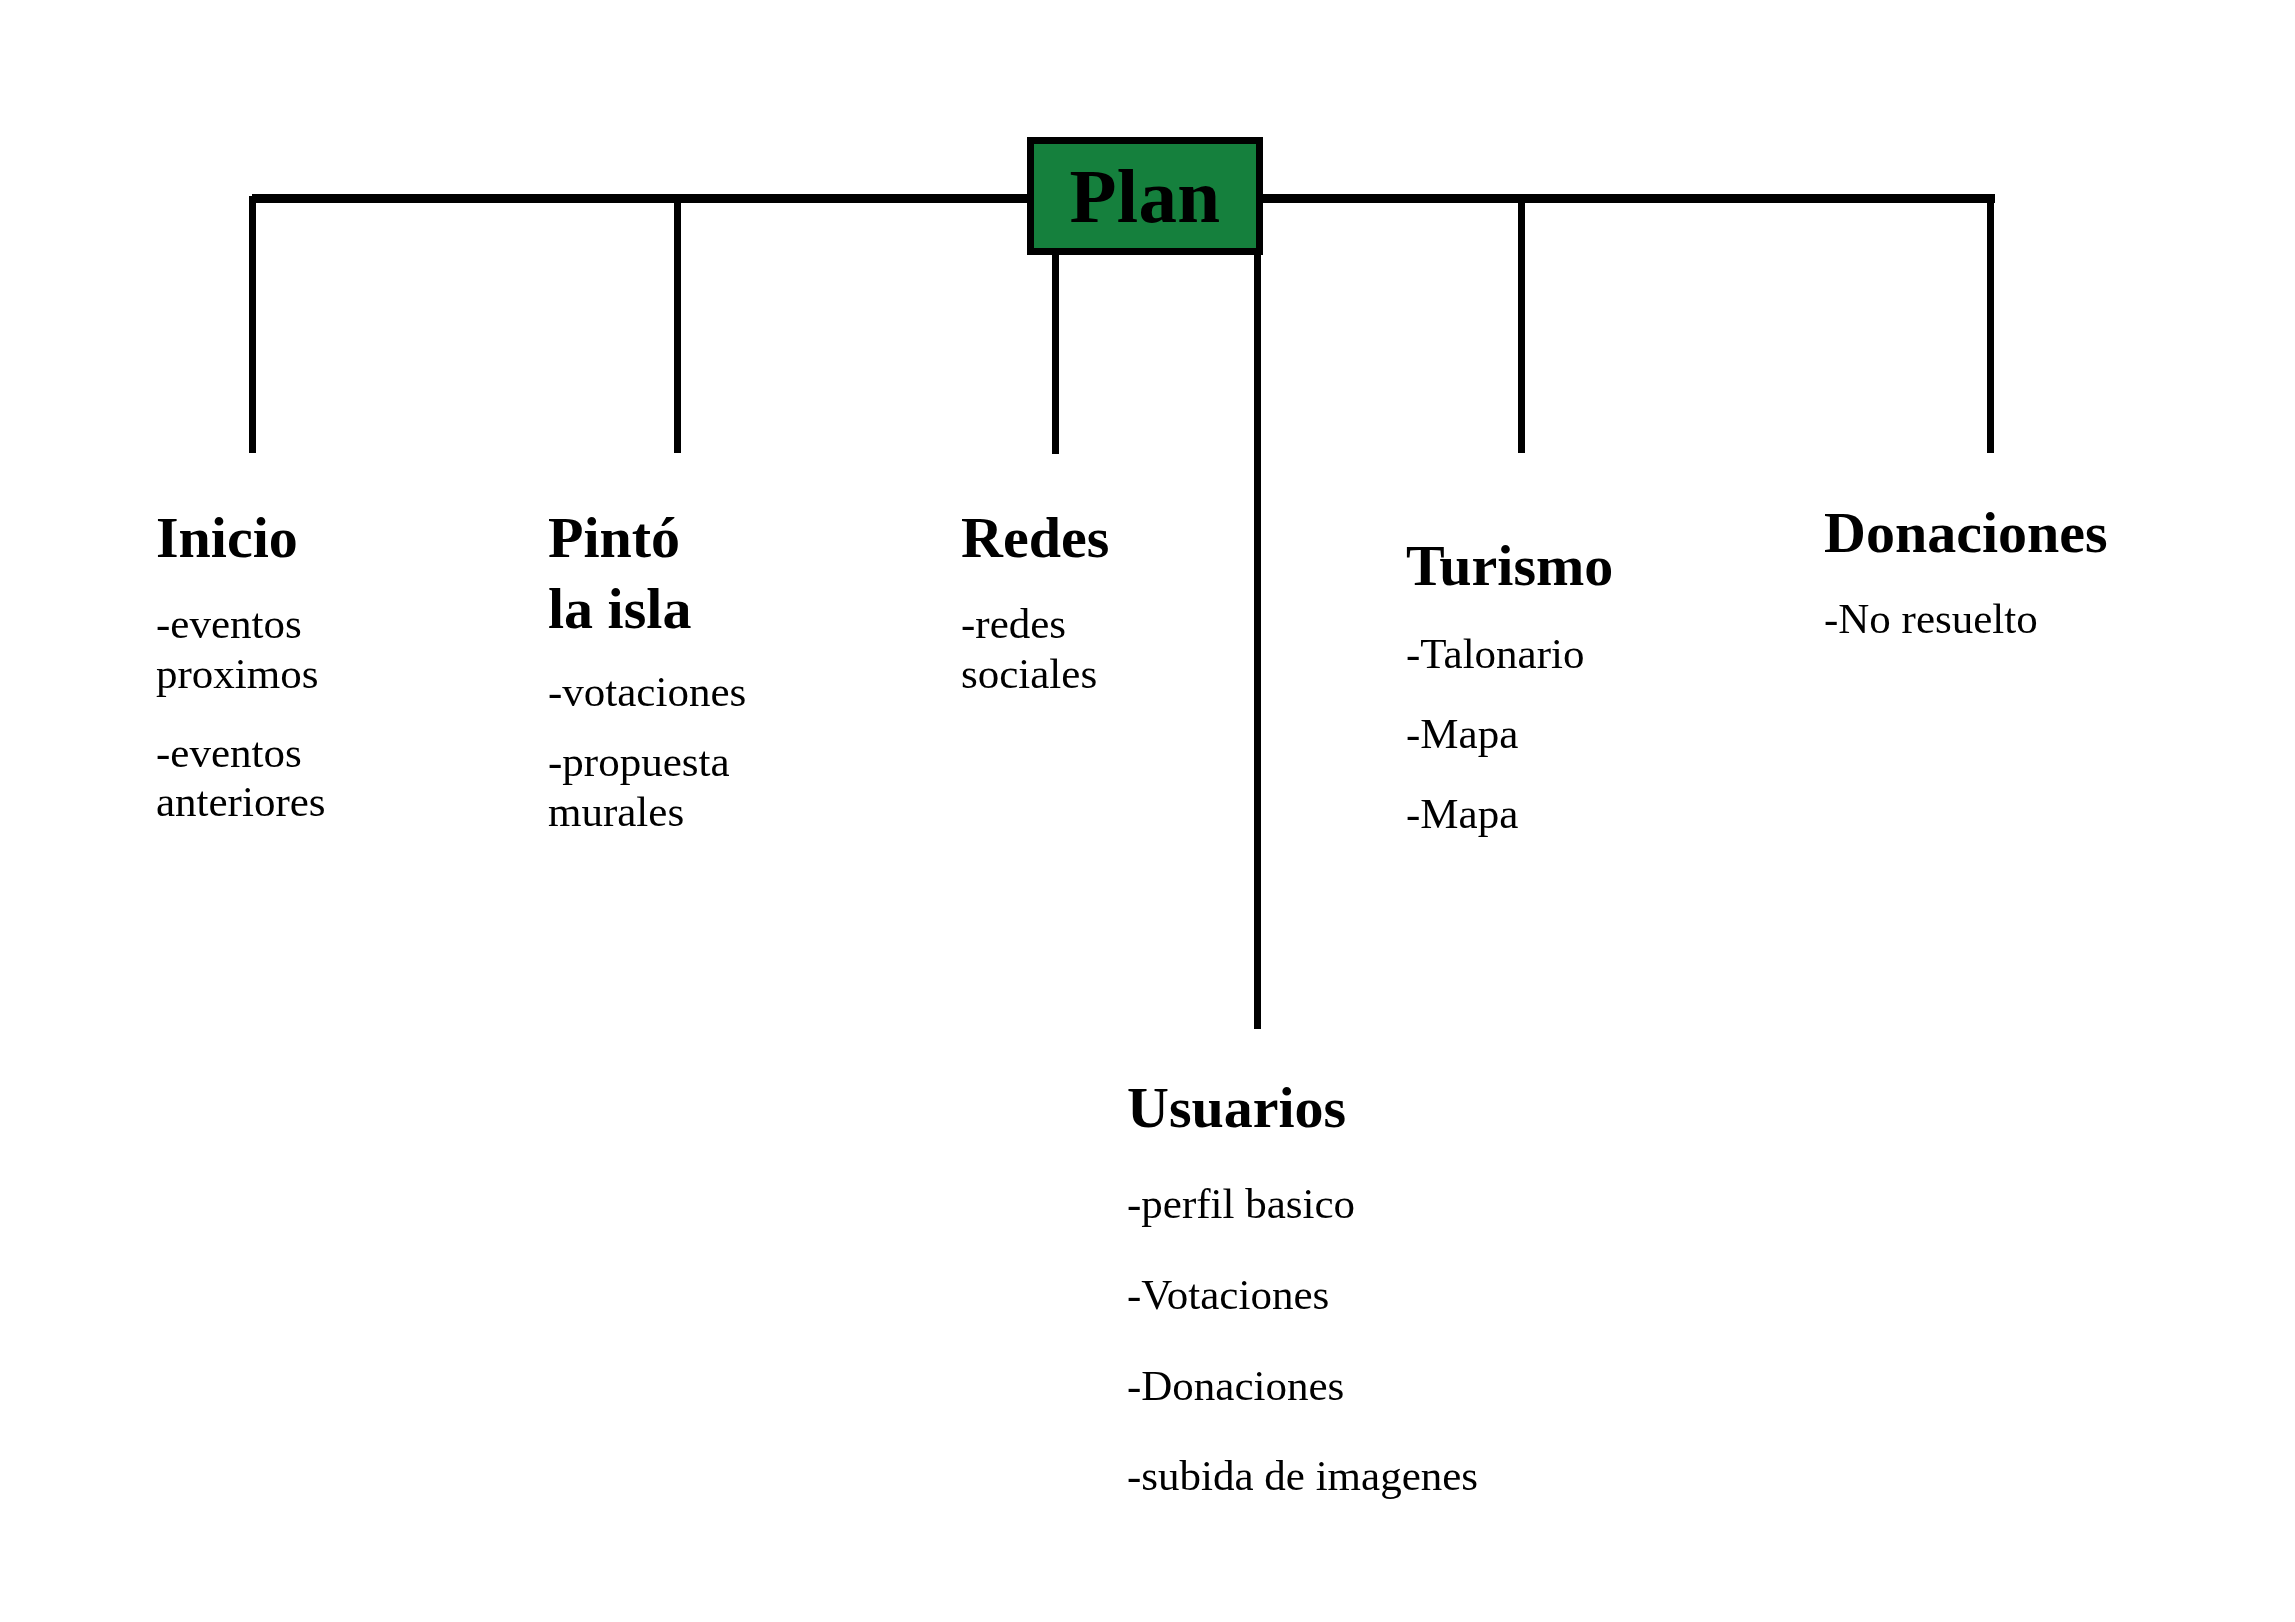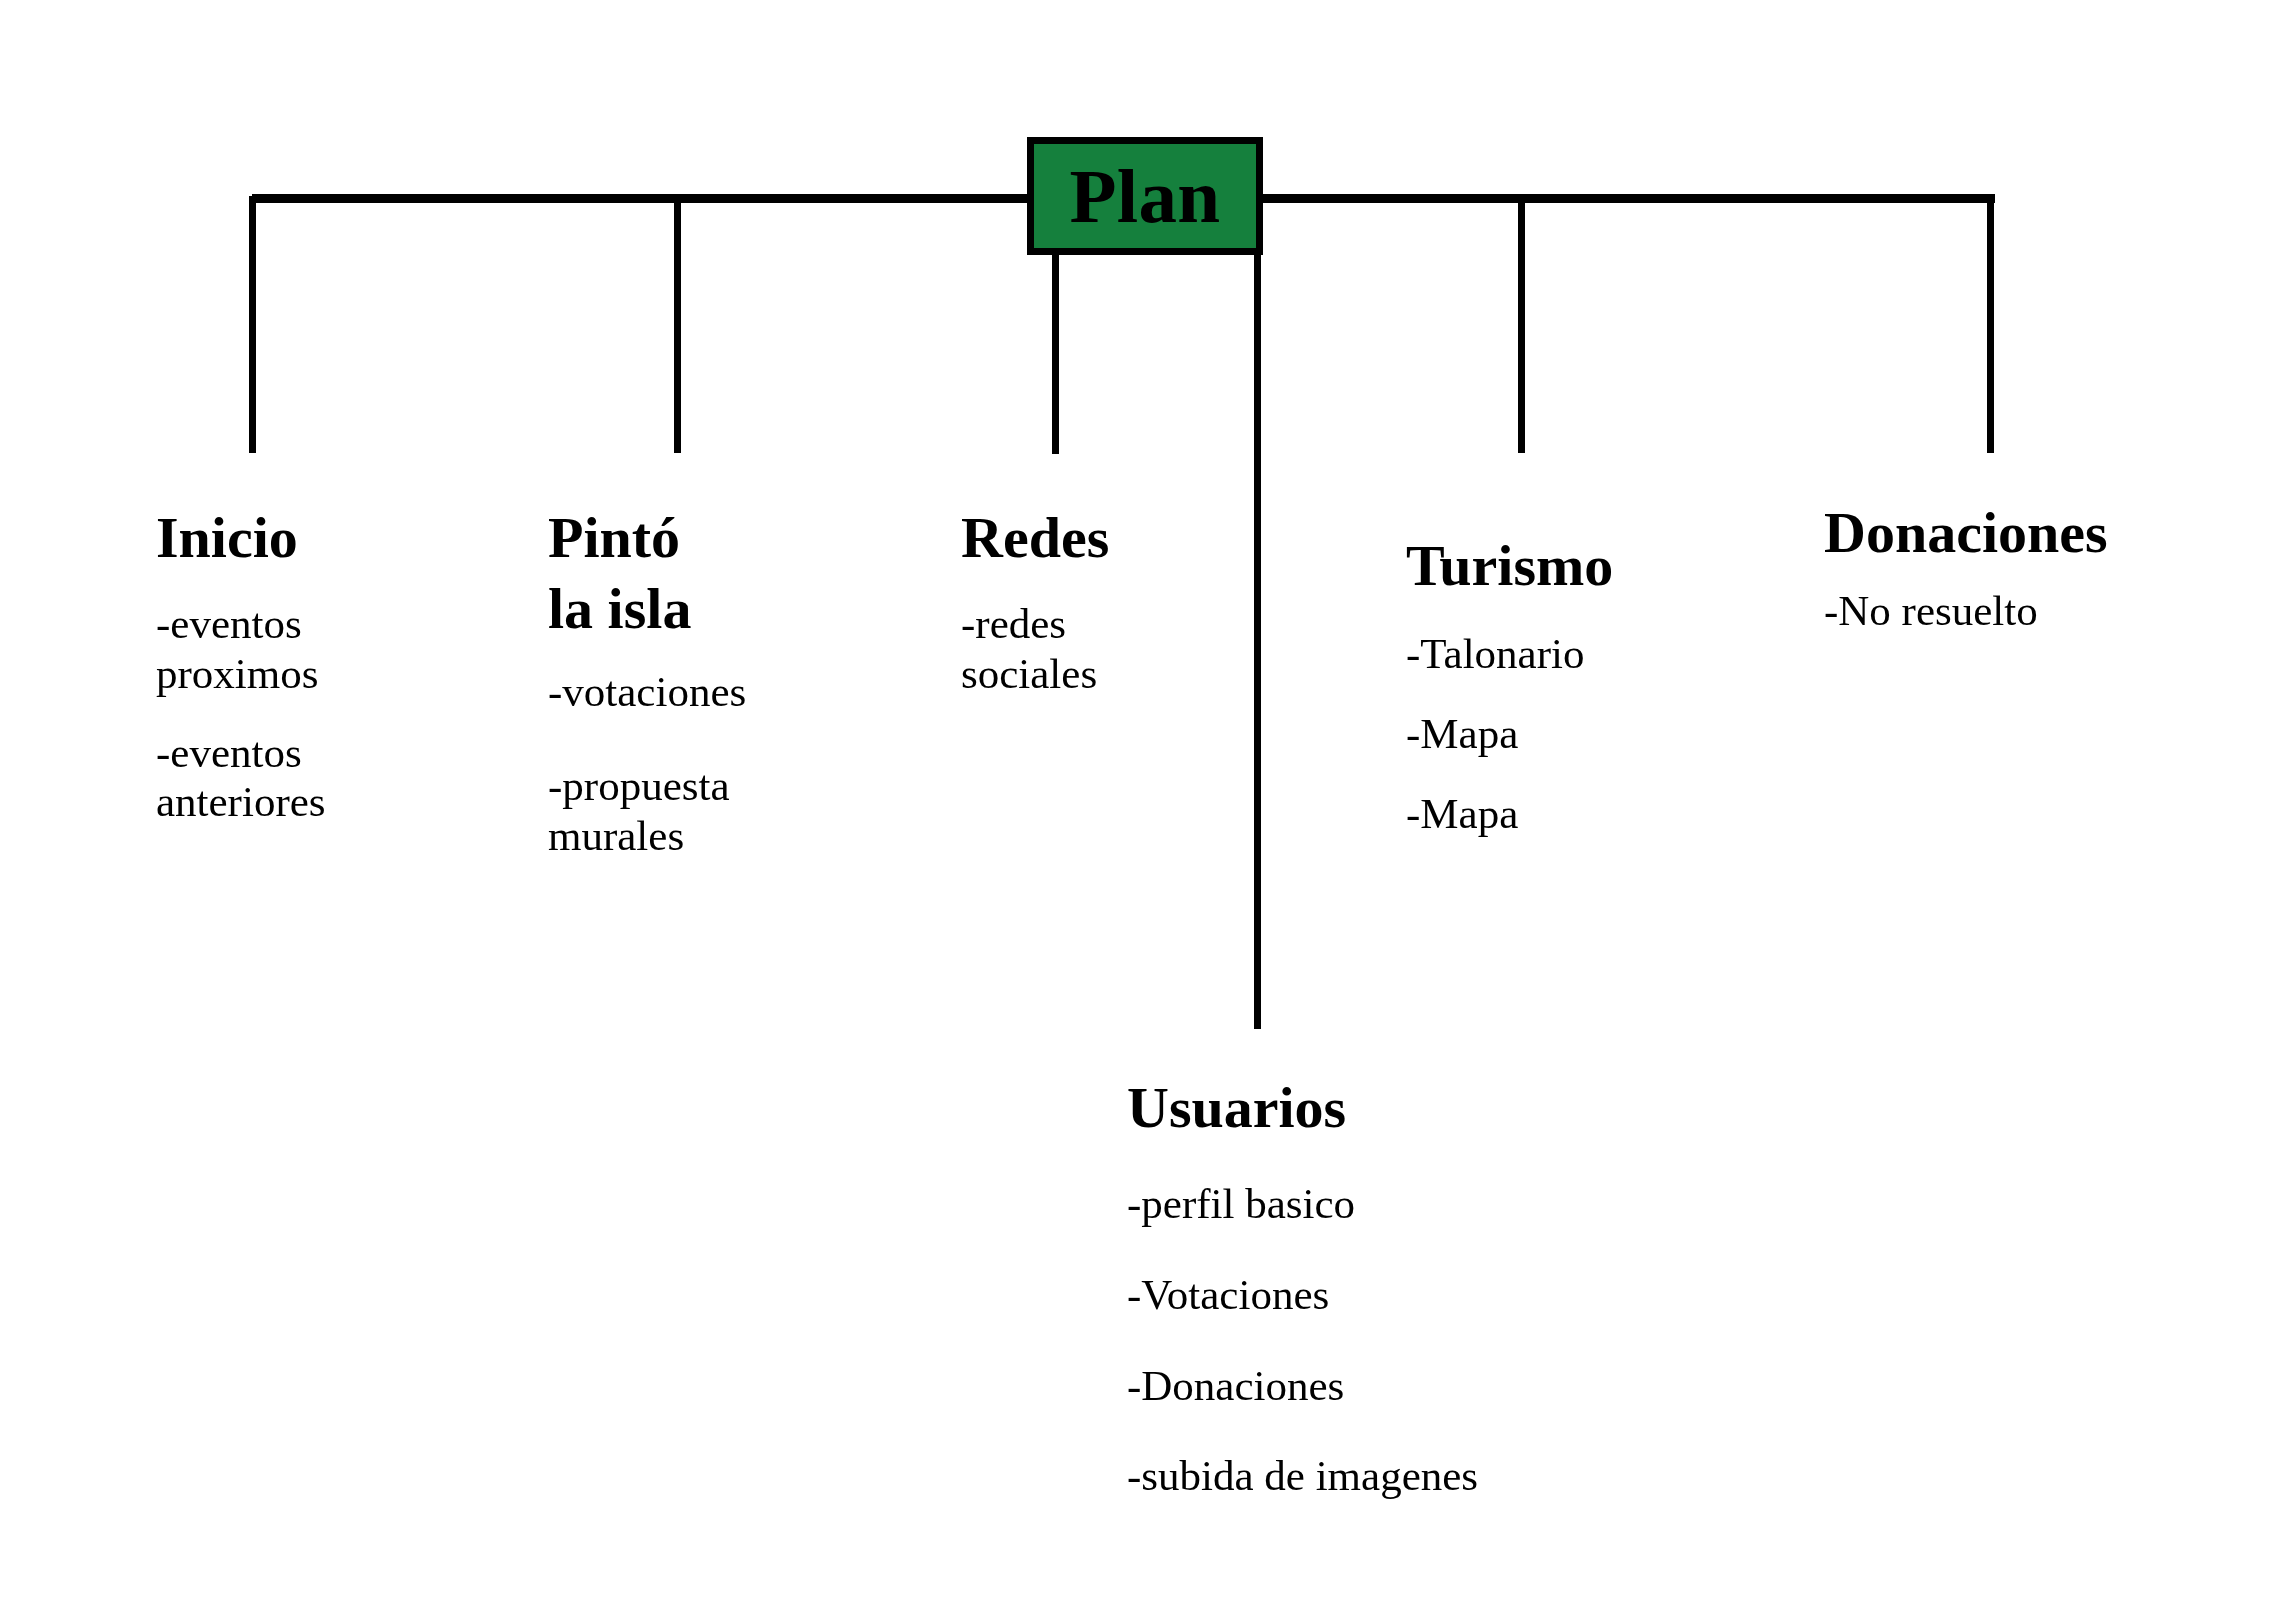--- a/index.html
+++ b/index.html
@@ -78,31 +78,31 @@
     white-space: pre-line;
   }
 
   
   .branch-inicio     { left: 156px;  top: 503px;  width: 281px; }
   .branch-inicio .branch-items { margin-top: 25px; }
   .branch-inicio .branch-item + .branch-item { margin-top: 29px; }
 
   .branch-pinto      { left: 548px;  top: 503px;  width: 281px; }
   .branch-pinto .branch-items { margin-top: 22px; }
-  .branch-pinto .branch-item + .branch-item { margin-top: 45px; }
+  .branch-pinto .branch-item + .branch-item { margin-top: 21px; }
 
   .branch-redes      { left: 961px; top: 503px;  width: 262px; }
   .branch-redes .branch-items { margin-top: 25px; }
 
   .branch-turismo    { left: 1406px; top: 503px;  width: 301px; margin-top: 28px; }
   .branch-turismo .branch-items { margin-top: 27.5px; }
   .branch-turismo .branch-item + .branch-item { margin-top: 30px; }
 
   .branch-donaciones { left: 1824px; top: 498px;  width: 406px; }
-  .branch-donaciones .branch-items { margin-top: 17px; }
+  .branch-donaciones .branch-items { margin-top: 25px; }
 
   .branch-usuarios   { left: 1127px; top: 1073px; width: 523px; }
   .branch-usuarios .branch-items { margin-top: 35px; }
   .branch-usuarios .branch-item + .branch-item { margin-top: 41px; }
 </style>
 </head>
 <body>
 
 <div id="canvas">
 

